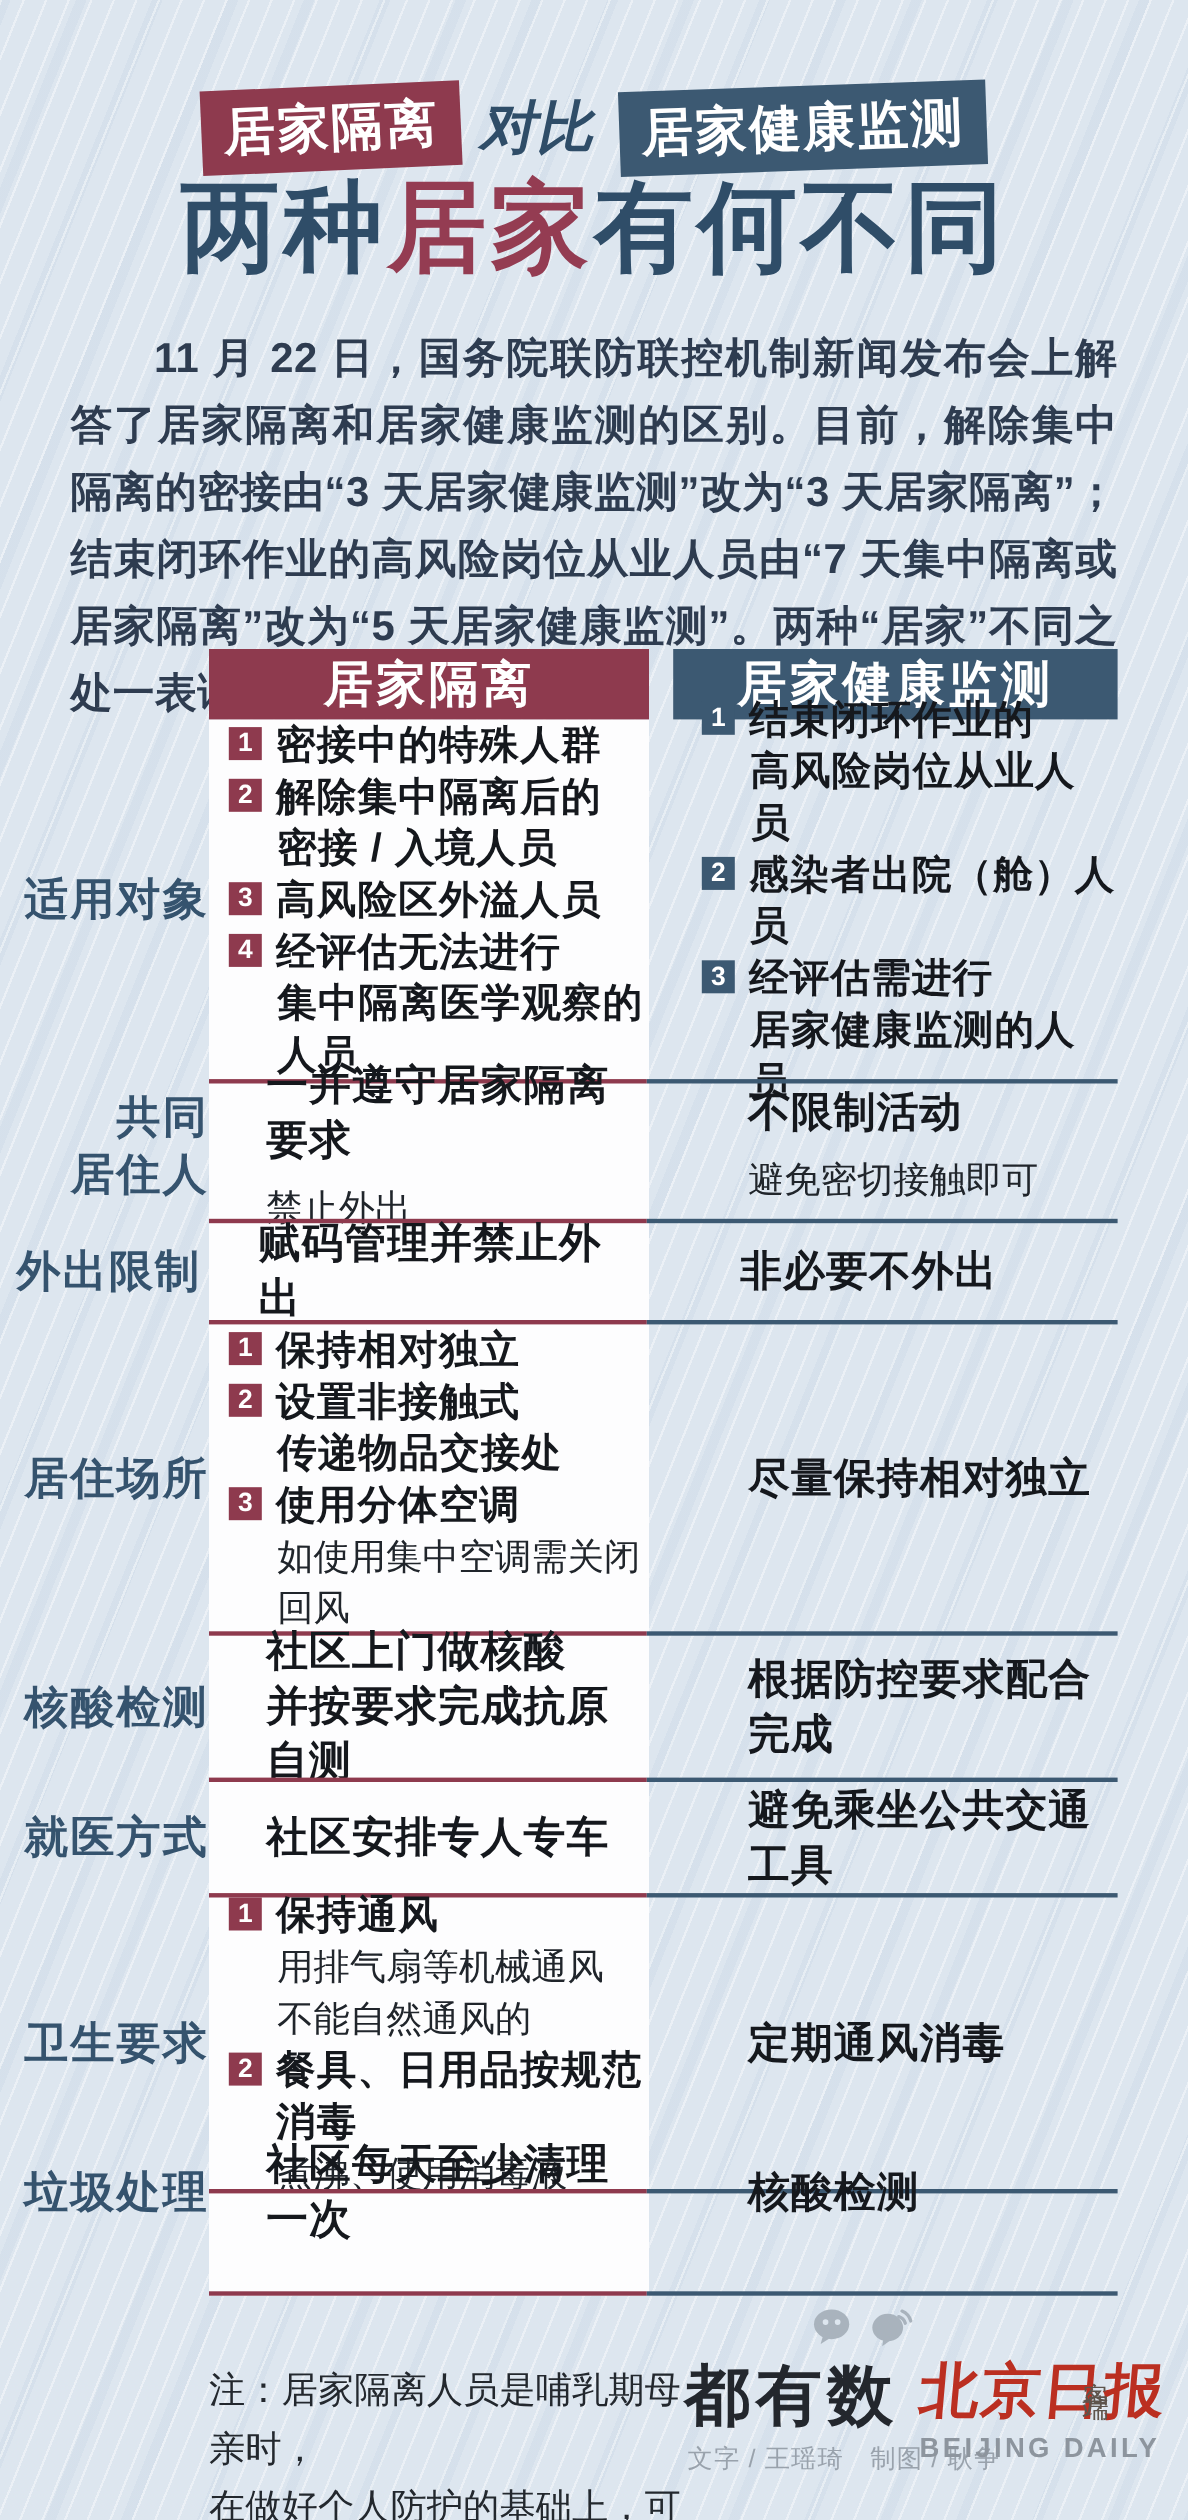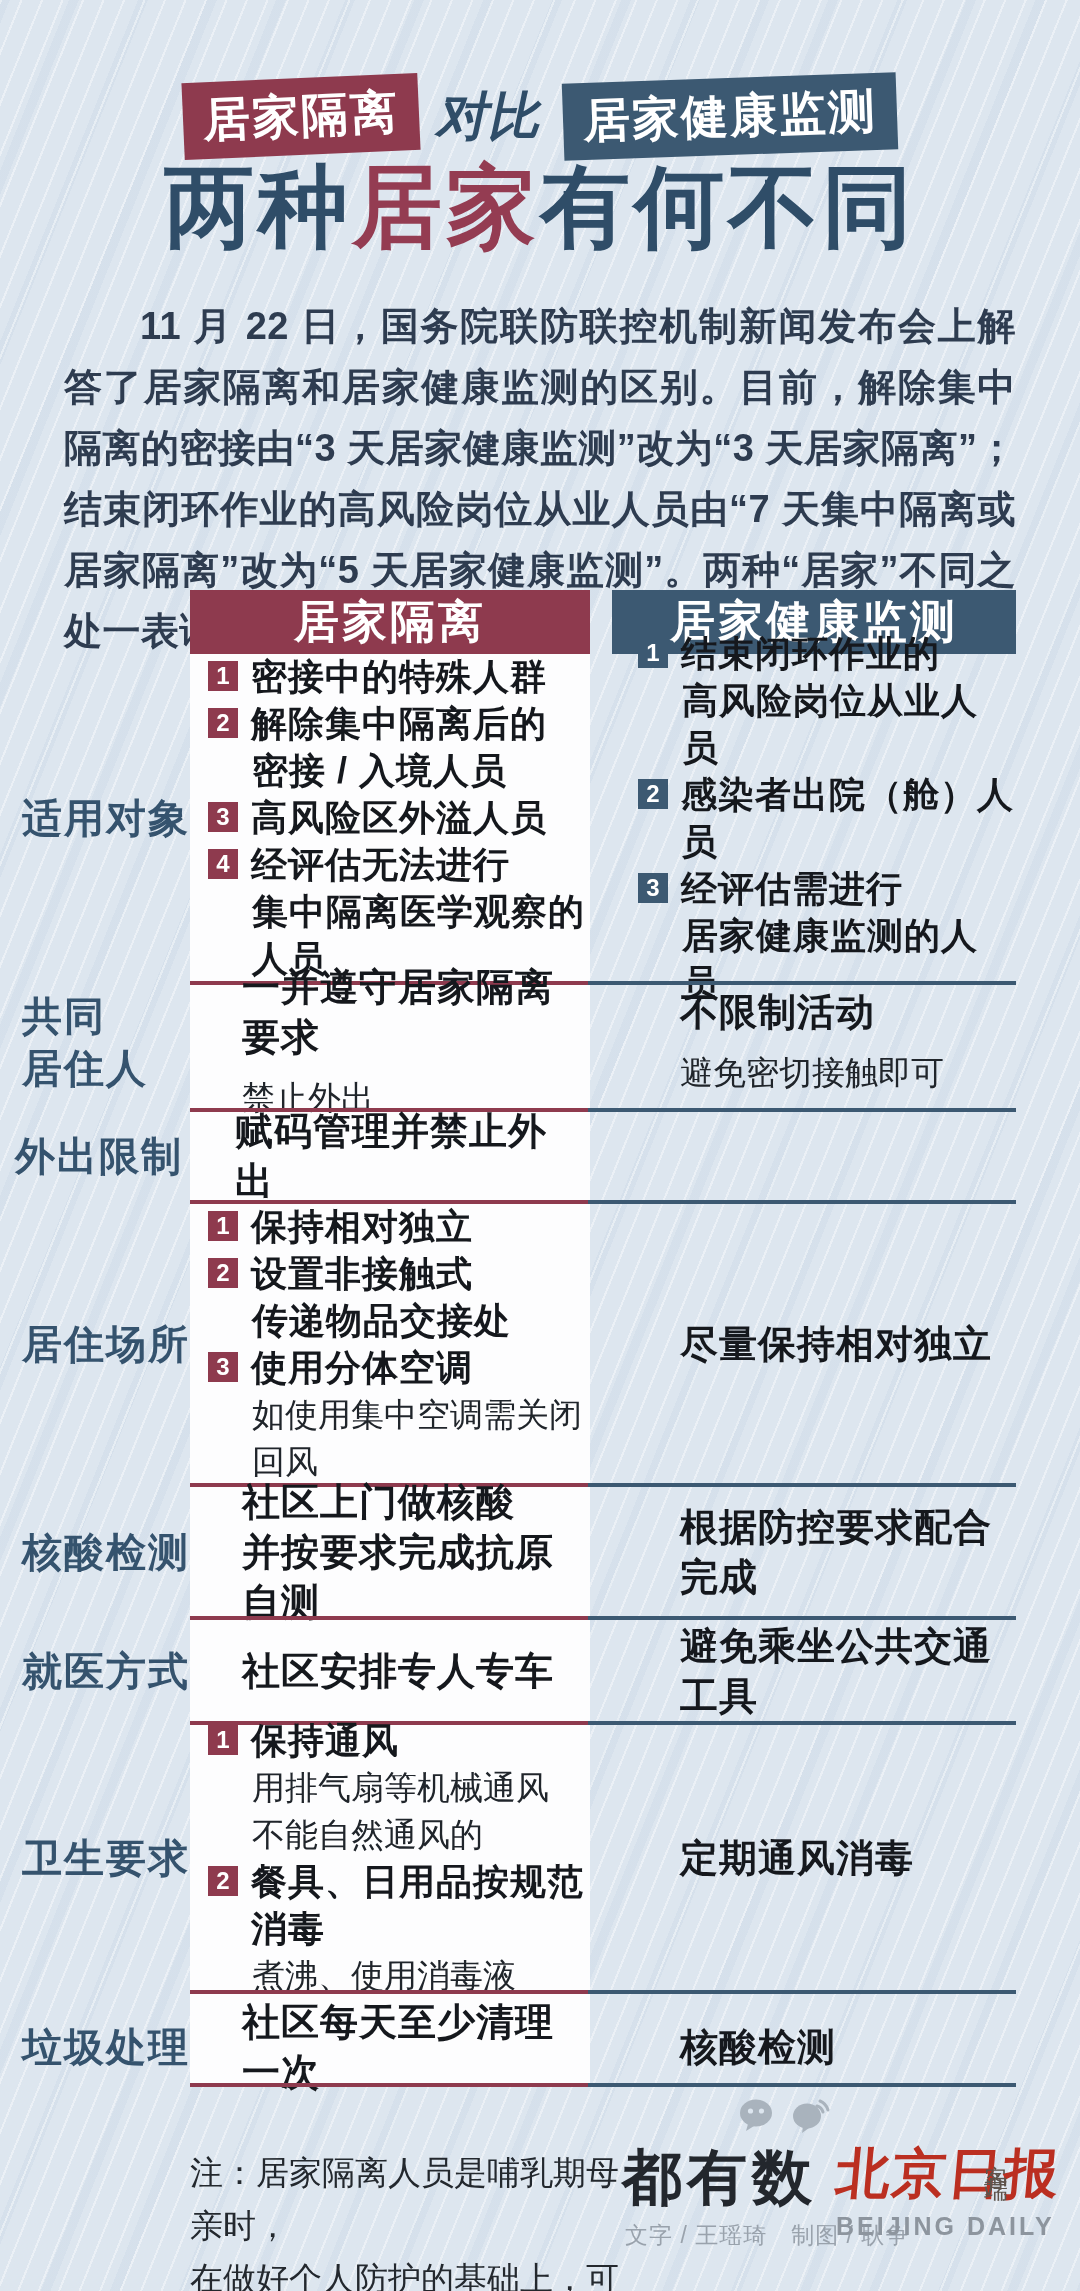--- a/index.html
+++ b/index.html
@@ -26,21 +26,21 @@
          font-size:38px;line-height:61px;font-weight:600;color:#2e3c50;
          text-align:justify;text-indent:2em;letter-spacing:.5px;}
   
   .tbl{position:absolute;top:590px;left:0;width:1080px;height:1500px;}
   .hdr{position:absolute;top:0;height:64px;color:#fff;font-size:45px;font-weight:900;
        display:flex;align-items:center;justify-content:center;letter-spacing:3px;}
   .hdr-l{left:190px;width:400px;background:#8e3a4e;}
   .hdr-r{left:612px;width:404px;background:#3c5972;}
   .whitecol{position:absolute;left:190px;top:64px;width:400px;height:1433px;background:#fdfdfe;}
   .row{position:absolute;left:0;width:1014px;padding-left:22px;display:flex;align-items:center;}
-  .lab{width:168px;text-align:left;font-size:40px;font-weight:800;color:#35536e;
+  .lab{width:168px;text-align:right;font-size:40px;font-weight:800;color:#35536e;
        letter-spacing:2px;line-height:1.3;}
   .lab span{display:block;}
   .cl{width:400px;box-sizing:border-box;padding-left:18px;}
   .cr{width:424px;box-sizing:border-box;padding-left:48px;}
   .li{display:flex;gap:13px;line-height:47px;font-size:36px;font-weight:800;color:#15181d;letter-spacing:1px;}
   .li .num{flex:0 0 30px;height:30px;margin-top:8px;line-height:30px;text-align:center;
            font-size:24px;font-weight:700;color:#fff;letter-spacing:0;}
   .num.m{background:#8e3a4e;} .num.b{background:#3c5972;}
   .li.sub{padding-left:44px;}
   .kai{font-family:"DejaVu Serif",serif;font-weight:400;font-size:33px;color:#20252b;letter-spacing:0;}
@@ -153,20 +153,23 @@
     <div class="sp spm" style="top:518px;"></div>
     <div class="sp spb" style="top:518px;"></div>
 
     <div class="row" style="top:522px;height:88px;padding-left:15px;">
       <div class="lab">
           <span>外出限制</span>
         </div>
       <div class="cl">
           <div class="main plain">赋码管理并禁止外出</div>
         </div>
+      <div class="cr">
+          <div class="main plain-r">非必要不外出</div>
+        </div>
     </div>
     <div class="sp spm" style="top:610px;"></div>
     <div class="sp spb" style="top:610px;"></div>
 
     <div class="row" style="top:614px;height:279px;">
       <div class="lab">
           <span>居住场所</span>
         </div>
       <div class="cl">
         <div class="li">
@@ -247,21 +250,21 @@
             <span>煮沸、使用消毒液</span>
           </div>
       </div>
       <div class="cr">
           <div class="main plain-r">定期通风消毒</div>
         </div>
     </div>
     <div class="sp spm" style="top:1400px;"></div>
     <div class="sp spb" style="top:1400px;"></div>
 
-    <div class="row" style="top:1404px;height:106px;">
+    <div class="row" style="top:1350px;height:106px;">
       <div class="lab">
           <span>垃圾处理</span>
         </div>
       <div class="cl">
           <div class="main plain">社区每天至少清理一次</div>
         </div>
       <div class="cr">
           <div class="main plain-r">核酸检测</div>
         </div>
     </div>

